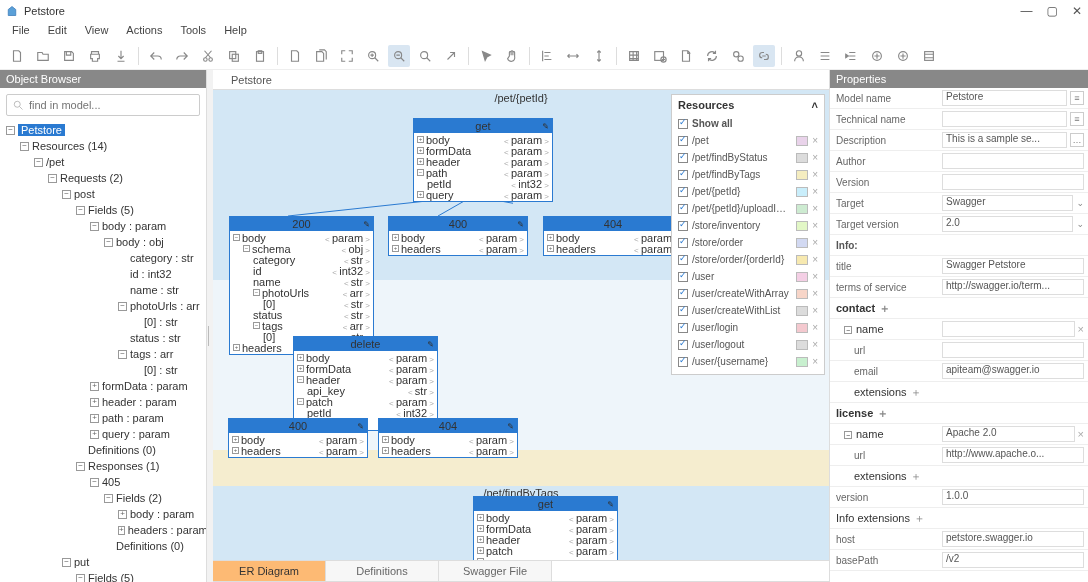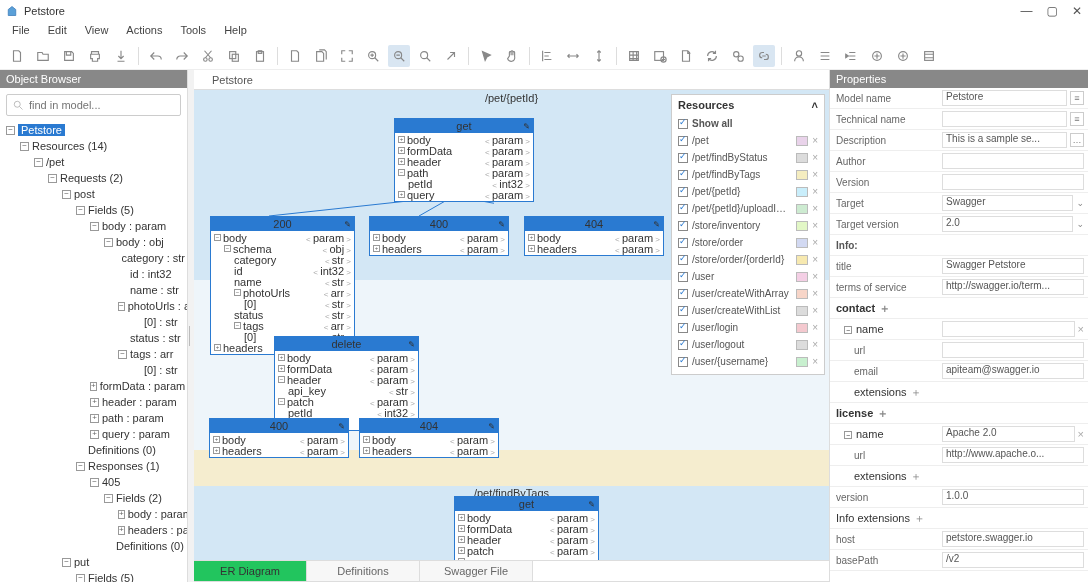--- a/index.html
+++ b/index.html
@@ -11,21 +11,21 @@
 .winbtns span{font-size:12px;color:#555}
 .menubar{height:20px;display:flex;align-items:flex-start;padding:0 4px;gap:2px}
 .menubar span{padding:2px 8px;color:#444;cursor:default}
 .toolbar{height:28px;display:flex;align-items:center;padding:0 6px;gap:4px;border-bottom:1px solid #eee}
 .tbtn{width:22px;height:22px;display:flex;align-items:center;justify-content:center;color:#888;border-radius:2px}
 .tbtn.active{background:#d9e6f2}
 .tbtn svg{width:14px;height:14px;stroke:#888;fill:none;stroke-width:1.3}
 .tsep{width:1px;height:18px;background:#ddd;margin:0 2px}
 .main{flex:1;display:flex;min-height:0}
 .panel-header{background:#888;color:#fff;height:18px;line-height:18px;padding:0 6px;font-size:11px}
-.left{width:188px;display:flex;flex-direction:column;border-right:1px solid #ddd}
+.left{width:207px;display:flex;flex-direction:column;border-right:1px solid #ddd}
 .searchwrap{padding:6px}
 .searchbox{display:flex;align-items:center;border:1px solid #ccc;border-radius:2px;height:22px;padding:0 5px;gap:5px}
 .searchbox input{border:none;outline:none;flex:1;font-size:11px;color:#888}
 .tree{flex:1;overflow:auto;padding:0 2px 6px 6px}
 .tree ul{list-style:none;padding-left:14px}
 .tree>ul{padding-left:0}
 .tn{display:flex;align-items:center;height:16px;gap:3px;white-space:nowrap;color:#2a6db8;cursor:default}
 .tn .tg{width:9px;height:9px;border:1px solid #999;display:flex;align-items:center;justify-content:center;font-size:8px;line-height:1;color:#666;background:#fff}
 .tn .tg.blank{border:none}
 .tn.sel>span.lbl{background:#2a7ad1;color:#fff;padding:0 3px}
@@ -54,21 +54,21 @@
 .resources{position:absolute;top:4px;right:4px;width:154px;background:#fff;border:1px solid #ccc;padding:4px 6px}
 .resources h4{font-size:11px;color:#666;margin-bottom:4px;display:flex;justify-content:space-between;align-items:center}
 .resrow{display:flex;align-items:center;height:17px;gap:4px}
 .resrow .cb{width:10px;height:10px;border:1px solid #888;background:#fff;position:relative}
 .resrow .cb::after{content:"✓";position:absolute;top:-3px;left:0;font-size:9px;color:#2a7ad1}
 .resrow .rl{flex:1;color:#555;font-size:10px;white-space:nowrap;overflow:hidden;text-overflow:ellipsis}
 .resrow .sw{width:12px;height:10px;border:1px solid #bbb}
 .resrow .x{color:#aaa;font-size:10px}
 .bottom-tabs{height:22px;display:flex;border-top:1px solid #ddd;border-bottom:1px solid #ddd}
 .bottom-tabs span{flex:0 0 113px;display:flex;align-items:center;justify-content:center;color:#666;border-right:1px solid #ddd;background:#f7f7f7;font-size:11px}
-.bottom-tabs span.active{background:#22c55e;color:#333}
+.bottom-tabs span.active{background:#fdba74;color:#333}
 .right{width:258px;display:flex;flex-direction:column}
 .props{flex:1;overflow:auto}
 .prow{display:flex;align-items:center;min-height:21px;border-bottom:1px solid #eee}
 .prow .pk{width:108px;padding:0 6px;color:#666;font-size:10px}
 .prow .pv{flex:1;padding:0 4px;display:flex;align-items:center;gap:3px}
 .prow .pv .inp{flex:1;height:16px;border:1px solid #ddd;padding:0 3px;font-size:10px;color:#555;background:#fff;white-space:nowrap;overflow:hidden;text-overflow:ellipsis}
 .prow.section .pk{color:#555;font-weight:700}
 .prow .plus{color:#888;margin-left:4px}
 .prow .chev{color:#888;font-size:9px}
 .prow .eb{width:14px;height:14px;border:1px solid #ccc;display:flex;align-items:center;justify-content:center;font-size:9px;color:#777}

